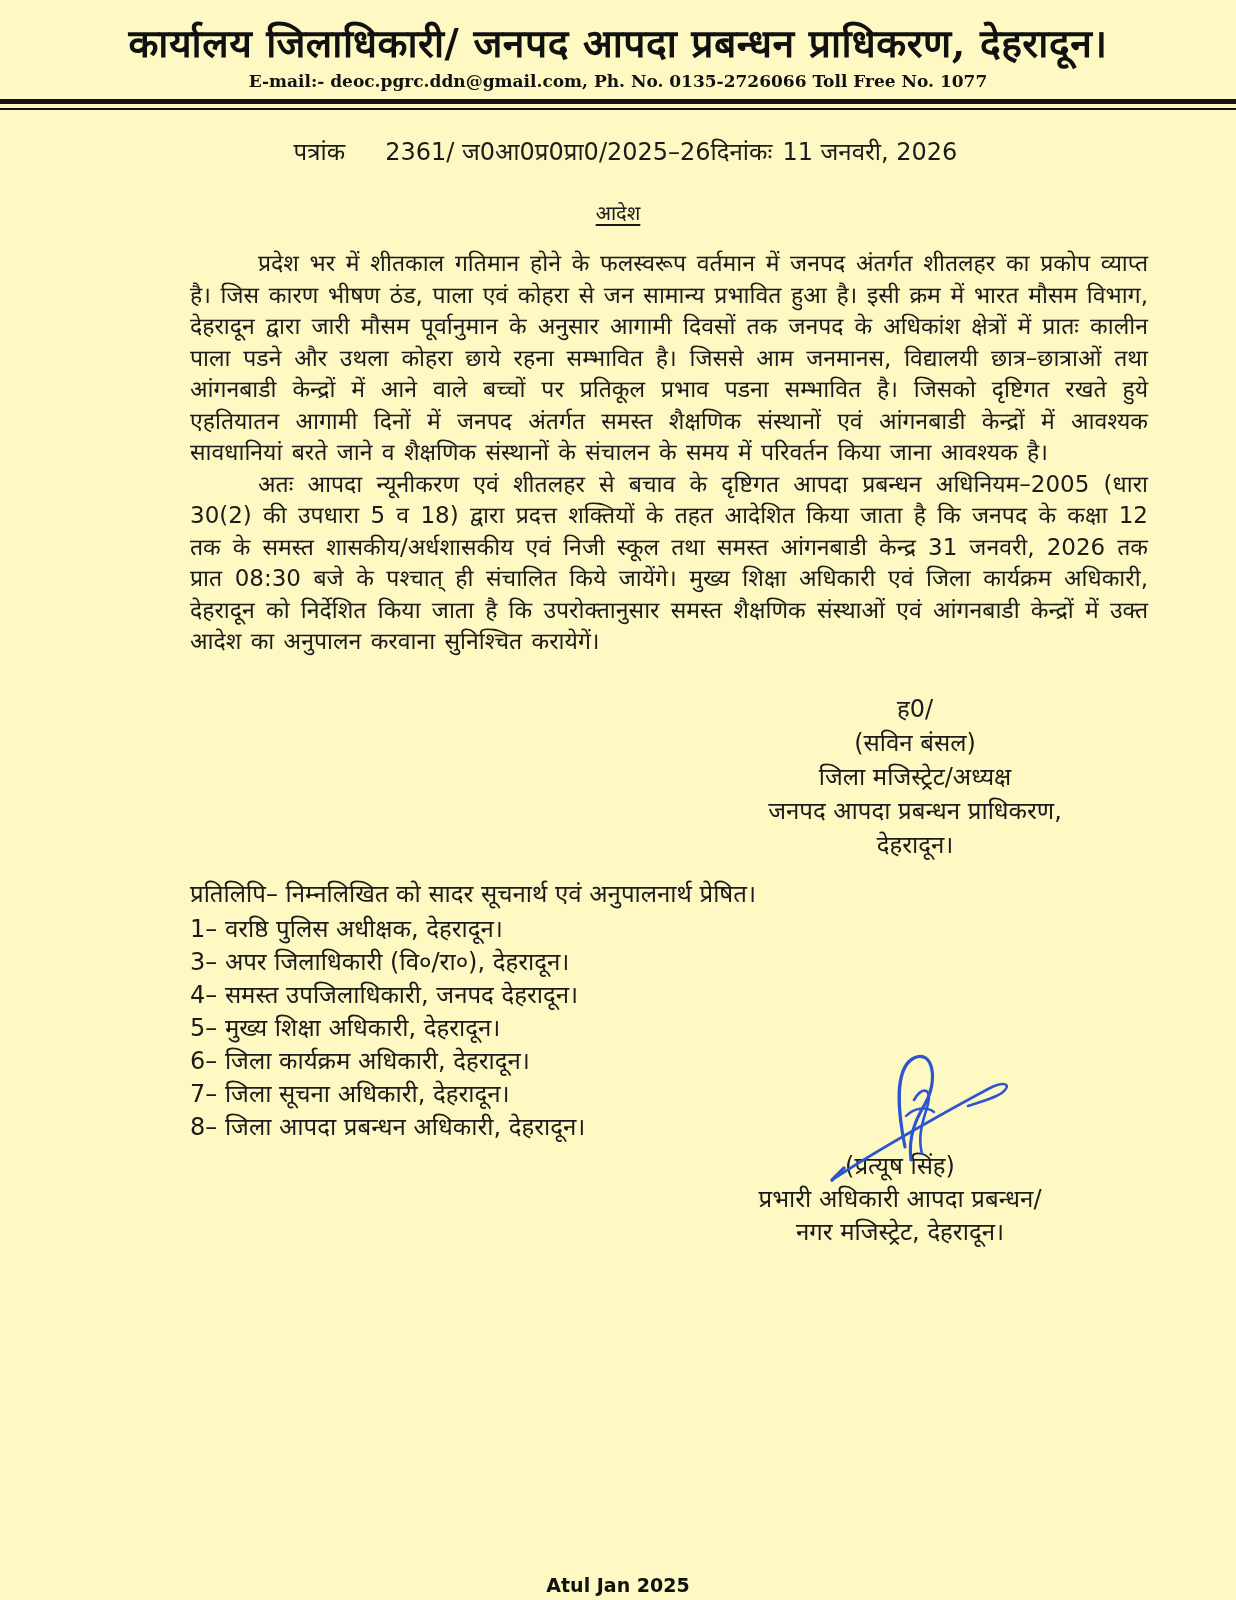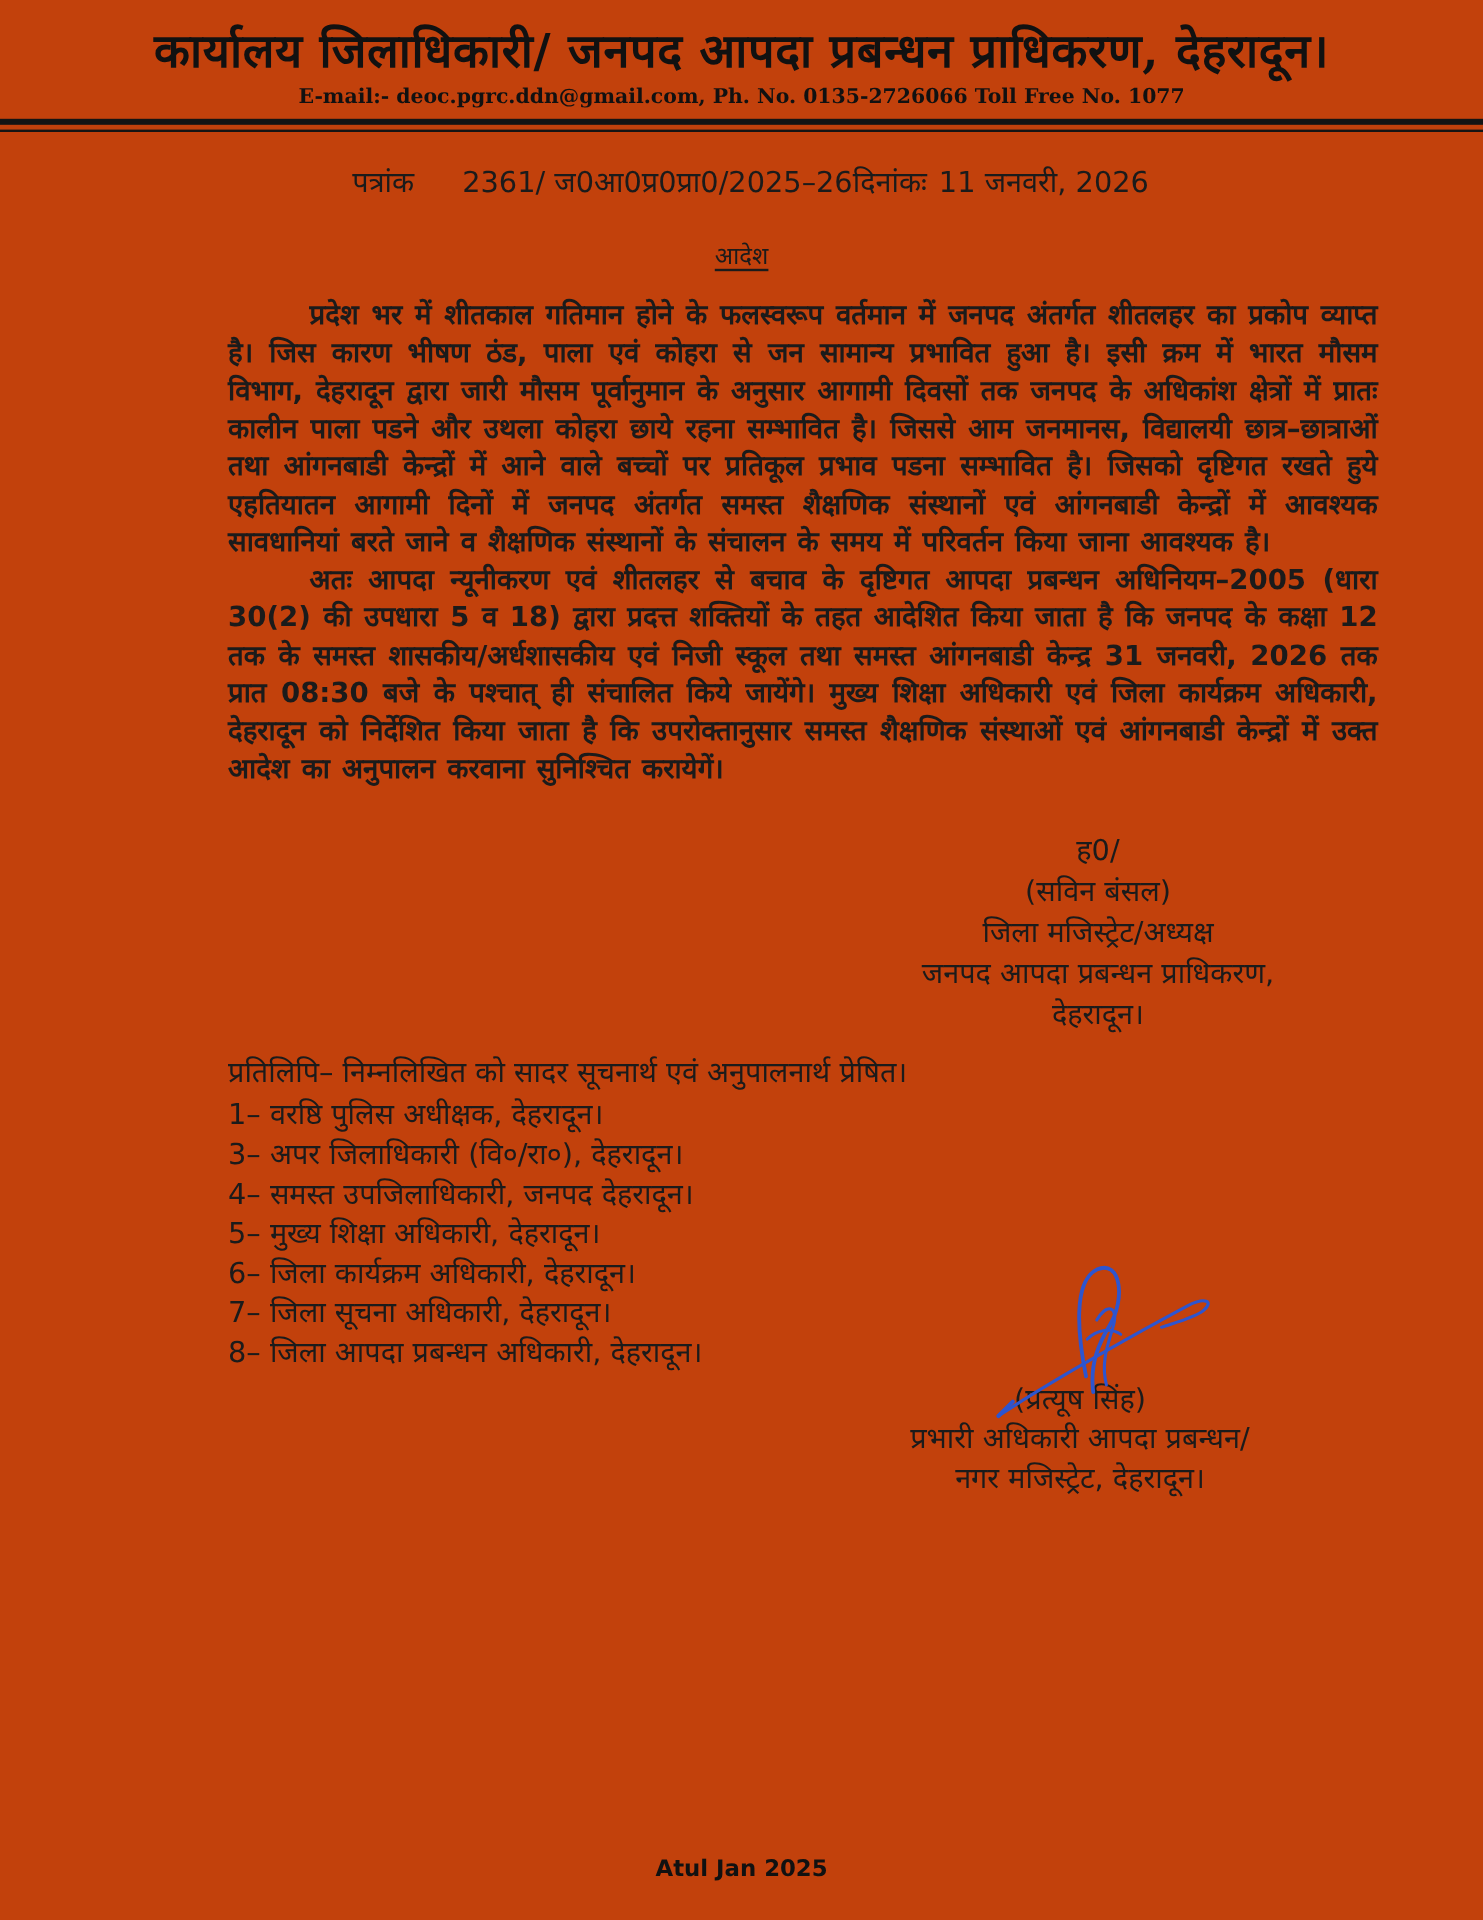--- a/index.html
+++ b/index.html
@@ -6,21 +6,21 @@
     margin: 0;
     padding: 0;
     background: #e8e8e8;
     font-family: "DejaVu Sans", "Liberation Sans", sans-serif;
   }
   .page {
     position: relative;
     width: 1236px;
     height: 1600px;
     margin: 0 auto;
-    background: #c2410c;
+    background: #fef9c3;
     color: #1b1b1b;
     overflow: hidden;
   }
   
   .letterhead {
     padding-top: 18px;
     text-align: center;
   }
   .lh-title {
     font-family: "DejaVu Serif", "Liberation Serif", serif;
@@ -62,21 +62,20 @@
     text-underline-offset: 4px;
   }
   
   .body-para {
     margin: 22px 88px 0 190px;
     font-size: 23px;
     line-height: 31.5px;
     text-align: justify;
     text-indent: 68px;
     word-spacing: 2px;
-    font-weight: bold;
   }
   .body-para.second { margin-top: 0; }
   
   .sig-block {
     margin: 34px 0 0 700px;
     width: 430px;
     text-align: center;
     font-size: 24px;
     line-height: 34px;
   }
@@ -102,21 +101,21 @@
     left: 140px;
     width: 230px;
     height: 150px;
     pointer-events: none;
   }
   
   .footer-note {
     position: absolute;
     left: 0;
     right: 0;
-    bottom: 32px;
+    bottom: 4px;
     text-align: center;
     font-size: 19px;
     font-weight: 700;
     color: #111;
   }
 </style>
 </head>
 <body>
 
 <div class="page">

